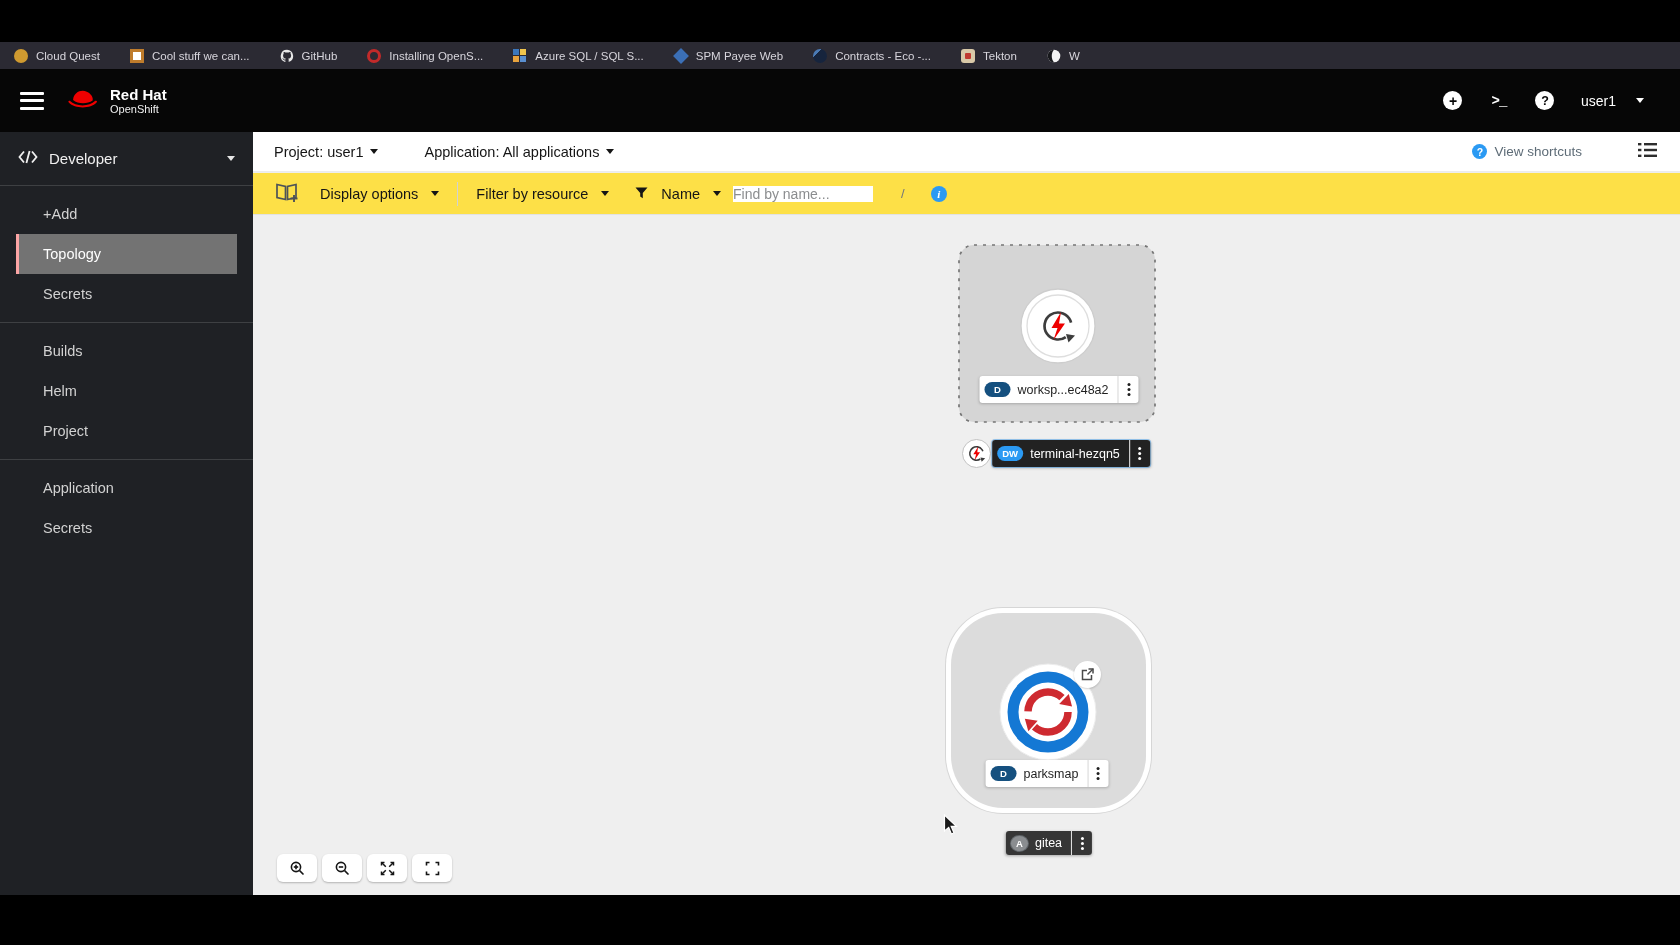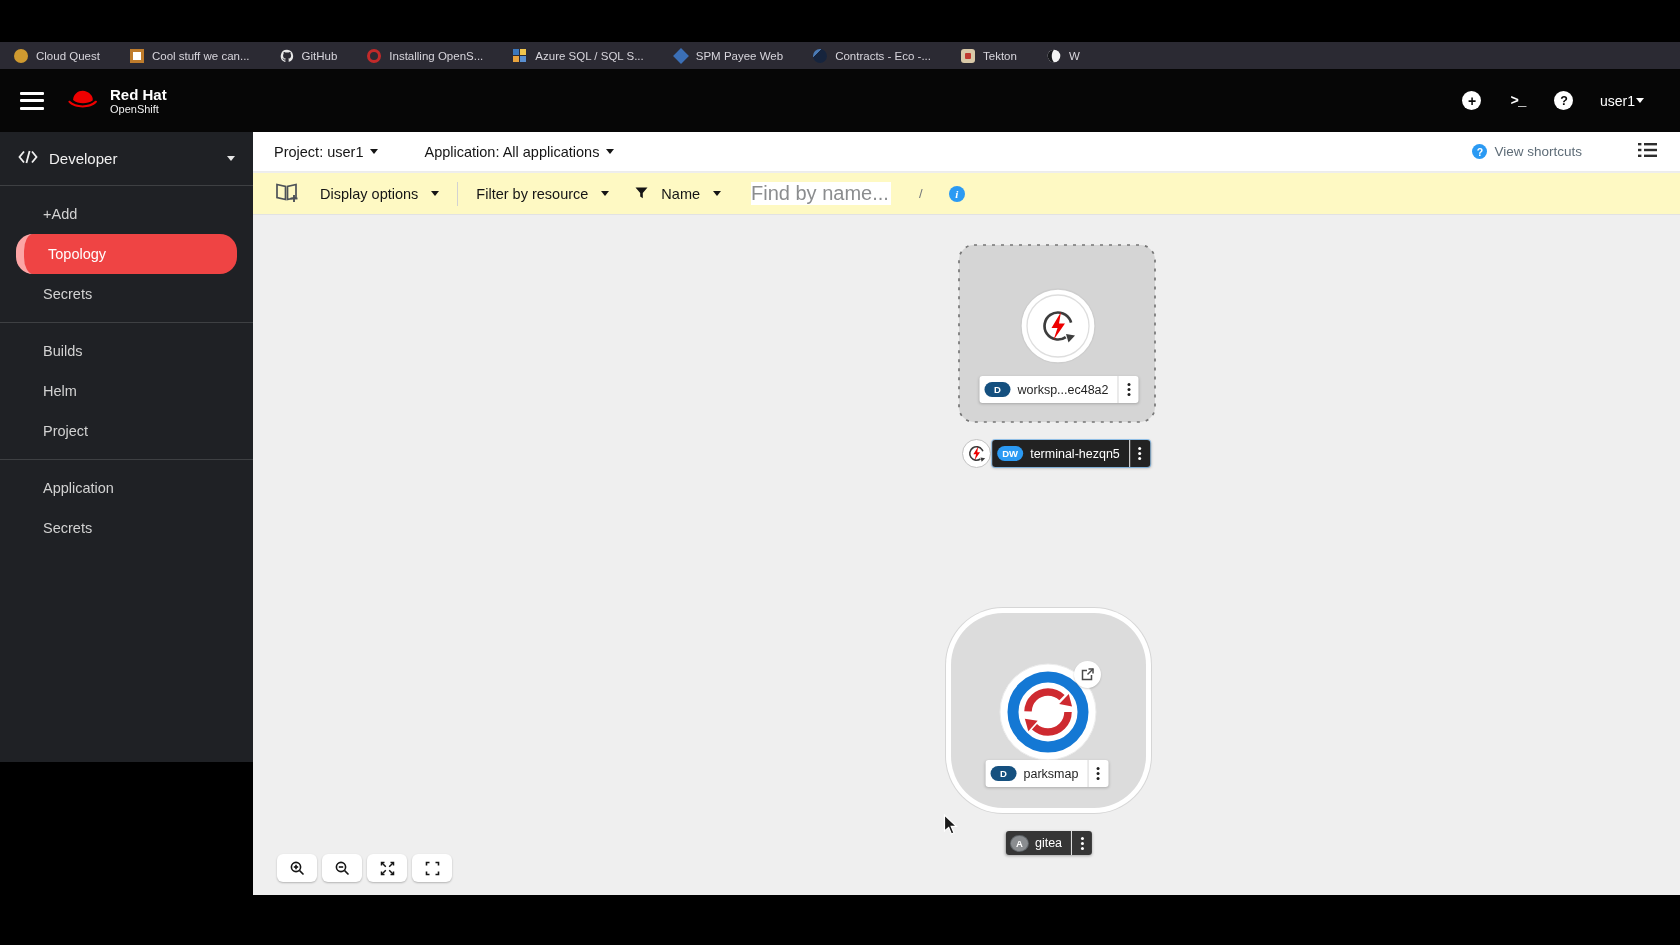--- a/index.html
+++ b/index.html
@@ -30,52 +30,52 @@
   .hamburger i { display:block; height:3px; background:#fff; border-radius:1px; }
   .brand { display:flex; align-items:center; gap:10px; margin-left:22px; cursor:pointer; }
   .brand-text { color:#fff; line-height:1.15; }
   .brand-text .l1 { font-weight:bold; font-size:15px; }
   .brand-text .l2 { font-size:11px; font-weight:400; color:#f0f0f0; }
   .mast-right { margin-left:auto; display:flex; align-items:center; gap:26px; padding-right:36px; }
   .mast-icon { width:20px; height:20px; display:flex; align-items:center; justify-content:center; cursor:pointer; }
   .circle-glyph { width:19px; height:19px; border-radius:50%; background:#fff; color:#060606;
     display:flex; align-items:center; justify-content:center; font-size:14px; font-weight:bold; }
   .terminal-glyph { color:#fff; font-family:"Liberation Mono","DejaVu Sans Mono",monospace; font-size:14px; font-weight:bold; letter-spacing:-1px; }
-  .user-menu { color:#fff; font-size:14px; display:flex; align-items:center; gap:1px; cursor:pointer; }
+  .user-menu { color:#fff; font-size:14px; display:flex; align-items:center; gap:20px; cursor:pointer; }
   .caret { width:0; height:0; border-left:4.5px solid transparent; border-right:4.5px solid transparent; border-top:5px solid #fff; display:inline-block; }
 
   
-  .sidebar { position:absolute; left:0; top:132px; width:253px; height:630px; background:#1f2125; }
+  .sidebar { position:absolute; left:0; top:132px; width:253px; height:763px; background:#1f2125; }
   .perspective { height:53px; display:flex; align-items:center; padding:0 18px; cursor:pointer; }
   .persp-label { color:#f0f0f0; font-size:15px; margin-left:11px; }
   .persp-caret { margin-left:auto; border-top-color:#e6e6e6; }
   .side-div { height:1px; background:rgba(255,255,255,0.14); }
   .nav-group { padding:8px 16px; }
   .nav-item { height:40px; display:flex; align-items:center; padding-left:24px; color:#d2d2d2; font-size:14.5px; cursor:pointer; border-left:3px solid transparent; }
-  .nav-item.selected { background:#ef4444; color:#fff; border-left:8px solid #fca5a5;border-radius:17px; }
+  .nav-item.selected { background:#737373; color:#fff; border-left:3px solid #fca5a5; }
 
   
   .content { position:absolute; left:253px; top:132px; width:1427px; height:763px; background:#efefef; }
   .context-bar { position:absolute; left:0; top:0; width:100%; height:40px; background:#fff; border-bottom:1px solid #ececec;
     display:flex; align-items:center; padding:0 23px 0 21px; }
   .ctx-dd { display:flex; align-items:center; gap:7px; font-size:14.5px; color:#151515; cursor:pointer; }
   .ctx-dd .caret { border-top-color:#151515; border-left-width:4px; border-right-width:4px; }
   .ctx-app { margin-left:46px; }
   .ctx-right { margin-left:auto; display:flex; align-items:center; gap:56px; }
   .view-shortcuts { display:flex; align-items:center; gap:7px; font-size:13.5px; color:#5e6c77; cursor:pointer; }
   .q-blue { width:15px; height:15px; border-radius:50%; background:#2b9af3; color:#fff; font-size:10.5px; font-weight:bold;
     display:flex; align-items:center; justify-content:center; }
 
-  .filter-toolbar { position:absolute; left:0; top:41px; width:100%; height:42px; background:#fef9c3;
+  .filter-toolbar { position:absolute; left:0; top:41px; width:100%; height:42px; background:#fde047;
     border-bottom:1px solid #e2e2e2; box-shadow:0 2px 4px rgba(0,0,0,0.06);
     display:flex; align-items:center; padding-left:22px; font-size:14.5px; color:#151515; }
   .tb-dd { display:flex; align-items:center; gap:13px; cursor:pointer; }
   .tb-dd .caret { border-top-color:#151515; border-left-width:4px; border-right-width:4px; }
   .tb-sep { width:1px; height:24px; background:#d2d2d2; margin:0 18px; }
-  .find-input { border:none; outline:none; font-size:20px; color:#151515; width:140px; margin-left:30px; font-family:inherit; }
+  .find-input { border:none; outline:none; font-size:14px; color:#151515; width:140px; margin-left:12px; font-family:inherit; }
   .find-input::placeholder { color:#8b8d8f; }
   .slash-hint { color:#72767b; font-size:13px; margin-left:28px; }
   .info-blue { width:16px; height:16px; border-radius:50%; background:#2b9af3; color:#fff; font-size:11px; font-weight:bold;
     display:flex; align-items:center; justify-content:center; margin-left:26px; cursor:pointer;
     font-family:"Liberation Serif","DejaVu Serif",serif; font-style:italic; }
 
   
   .canvas { position:absolute; left:0; top:83px; width:100%; height:680px; background:#efefef; overflow:hidden; }
   .abs { position:absolute; }
 

